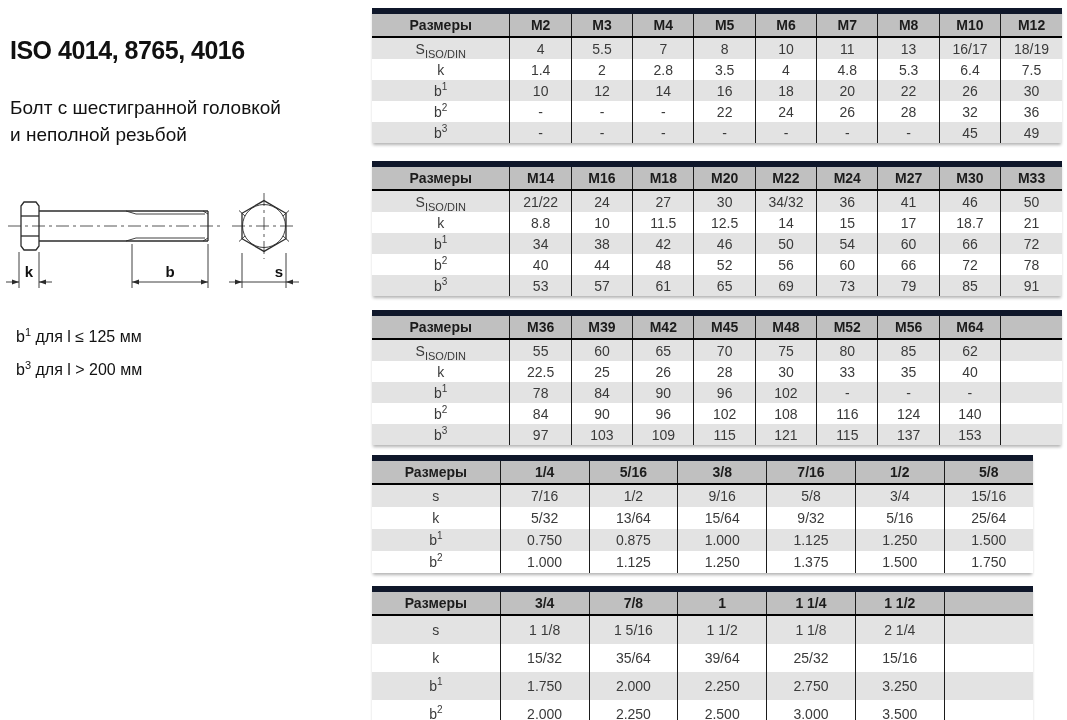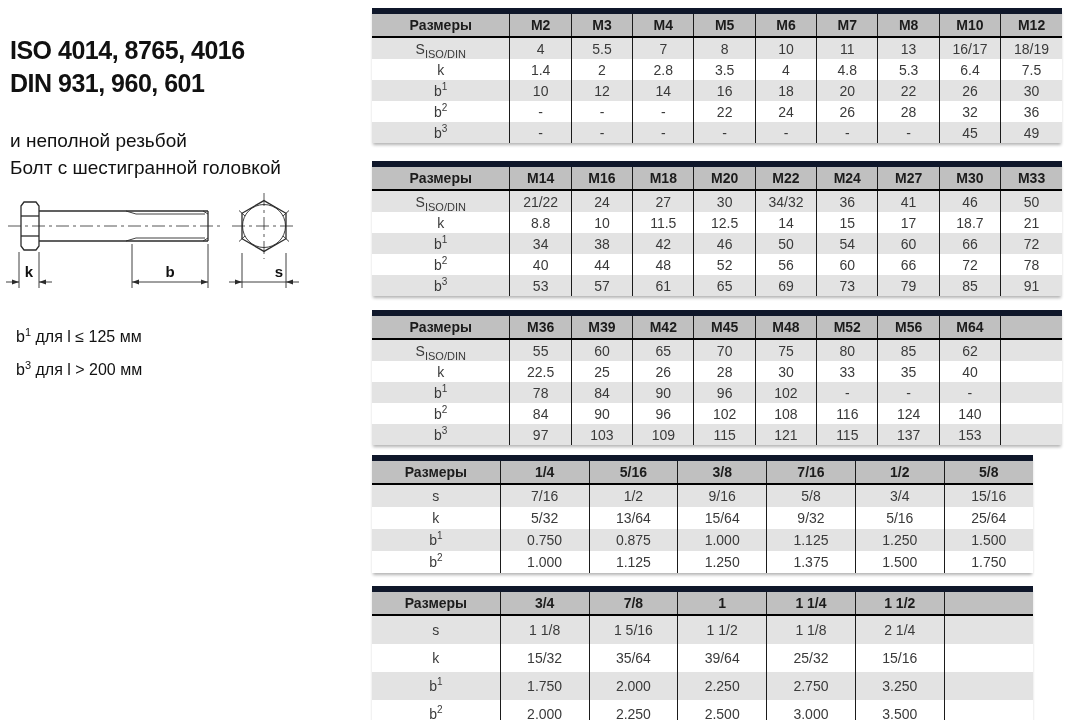--- a/index.html
+++ b/index.html
@@ -50,25 +50,24 @@
   .cl{stroke:#2b2b2b;stroke-width:0.8;fill:none;stroke-dasharray:13 4 3 4;}
   .arr{fill:#2b2b2b;stroke:none;}
   .dimlbl{font:700 15px "Liberation Sans",sans-serif;fill:#111;}
 </style>
 </head>
 <body>
 
 <div class="left-panel">
   <div class="title">
     <div>ISO 4014, 8765, 4016</div>
-    <div>DIN 931, 960, 601</div>
   </div>
   <div class="subtitle">
+    <div>Болт с шестигранной головкой</div>
     <div>и неполной резьбой</div>
-    <div>Болт с шестигранной головкой</div>
   </div>
 </div>
 
 <svg class="drawing" width="340" height="132" viewBox="0 0 340 132">
 
   <g>
     <path class="ln" d="M21,26 L24,22 H36 L39,26 V66 L36,70 H24 L21,66 Z"></path>
     <line class="ln" x1="21" y1="36" x2="39" y2="36"></line>
     <line class="ln" x1="21" y1="56" x2="39" y2="56"></line>
 

